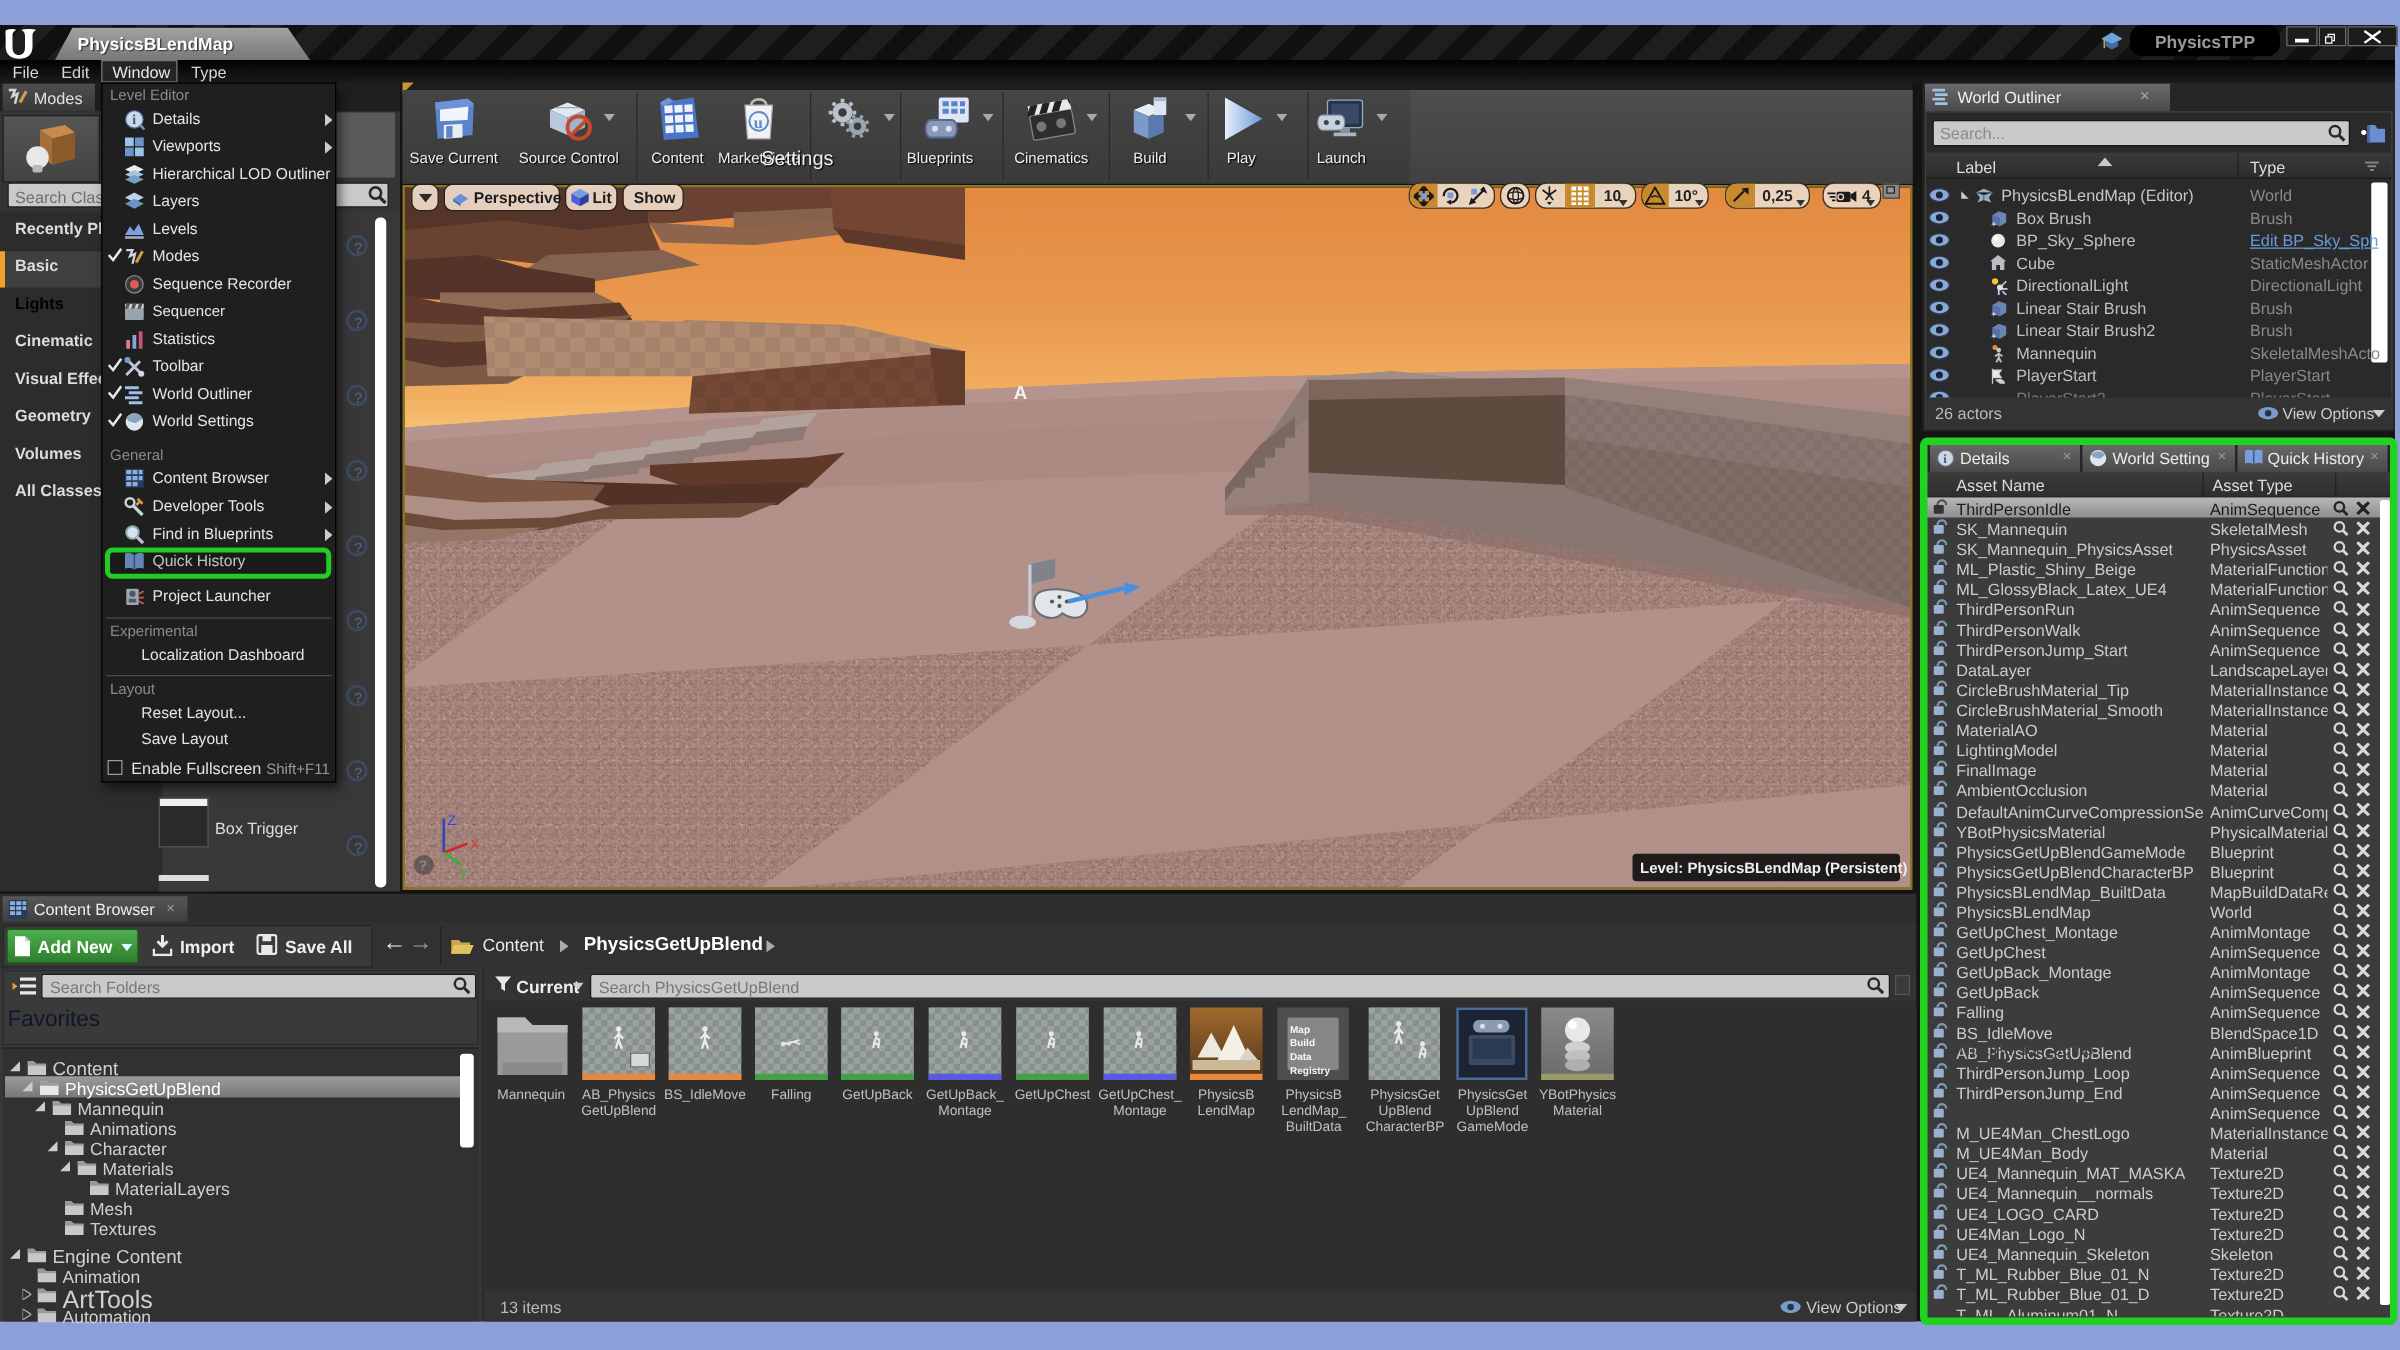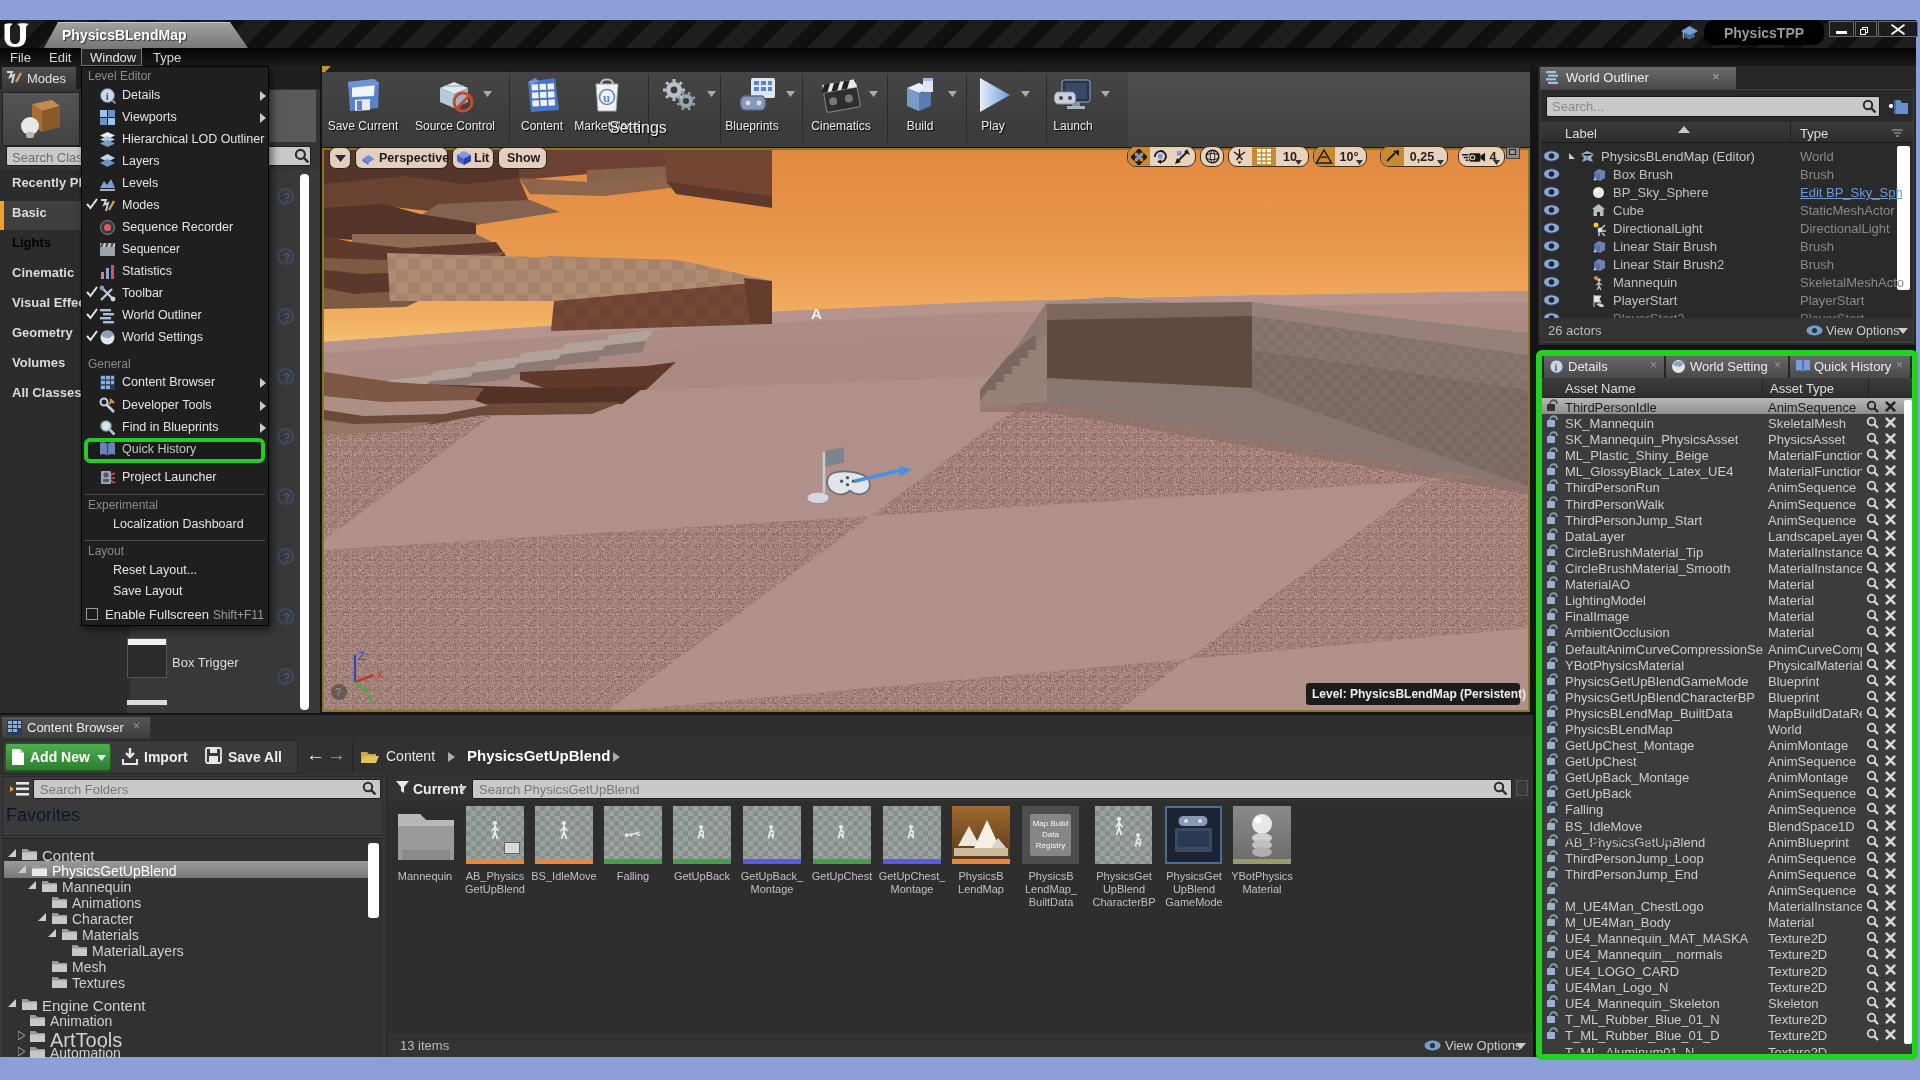--- a/index.html
+++ b/index.html
@@ -1604,21 +1604,21 @@
 <div class="a" style="left:952px;top:806px;width:58px;height:58px;background:linear-gradient(#a06a2e,#52351a)"></div>
 <svg class="a" style="left:952px;top:806px" width="58" height="58" viewBox="0 0 58 58">
     <polygon points="6,40 17,20 28,40" fill="#ece8de"></polygon>
     <polygon points="22,42 35,14 48,42" fill="#f4f0e6"></polygon>
     <polygon points="38,44 46,32 56,44" fill="#d8d4ca"></polygon>
     <rect x="2" y="42" width="54" height="8" fill="#caba9a"></rect>
   </svg>
 <div class="a" style="left:952px;top:859px;width:58px;height:5px;background:#e8883c"></div>
 <div class="a" style="left:1022px;top:806px;width:57px;height:58px;background:#4e4e4e"></div>
 <div class="a" style="left:1030px;top:814px;width:41px;height:42px;background:#868686;border-radius:2px"></div>
-<div class="a" style="left:1032px;top:818px;width:37px;font-size:8px;font-weight:normal;color:#f8f8f8;text-align:center;line-height:11px">Map Build Data Registry</div>
+<div class="a" style="left:1032px;top:818px;width:37px;font-size:8px;font-weight:bold;color:#f8f8f8;text-align:left;line-height:11px">Map Build Data Registry</div>
 <div class="a" style="left:1095px;top:806px;width:57px;height:58px;background:#9aa3a0;background-image:linear-gradient(45deg,#878f8d 25%,transparent 25%,transparent 75%,#878f8d 75%),linear-gradient(45deg,#878f8d 25%,transparent 25%,transparent 75%,#878f8d 75%);background-size:10px 10px;background-position:0 0,5px 5px"></div>
 <svg class="a" style="left:1109px;top:816px" width="20" height="21" viewBox="0 0 20 21">
     <circle cx="10" cy="3" r="2.1" fill="#ececec"></circle>
     <path d="M10 5 L10 12 M10 7 L6.5 11 M10 7 L13.5 11 M10 12 L7.5 19 M10 12 L12.5 19" stroke="#ececec" stroke-width="1.8" fill="none"></path>
   </svg>
 <svg class="a" style="left:1129px;top:828px" width="20" height="21" viewBox="0 0 20 21">
     <circle cx="9" cy="7" r="2" fill="#e8e8e8"></circle>
     <path d="M9 9 C9 11.5 7.5 12.5 7.5 14 L11 16.5 M9 10 L12 12.5 M7.5 14 L6.5 18.5 M11.5 13 L10.5 18.5" stroke="#e8e8e8" stroke-width="1.7" fill="none"></path>
   </svg>
 <div class="a" style="left:1165px;top:806px;width:57px;height:58px;background:#1c2433;border:2px solid #4a6a9a"></div>

